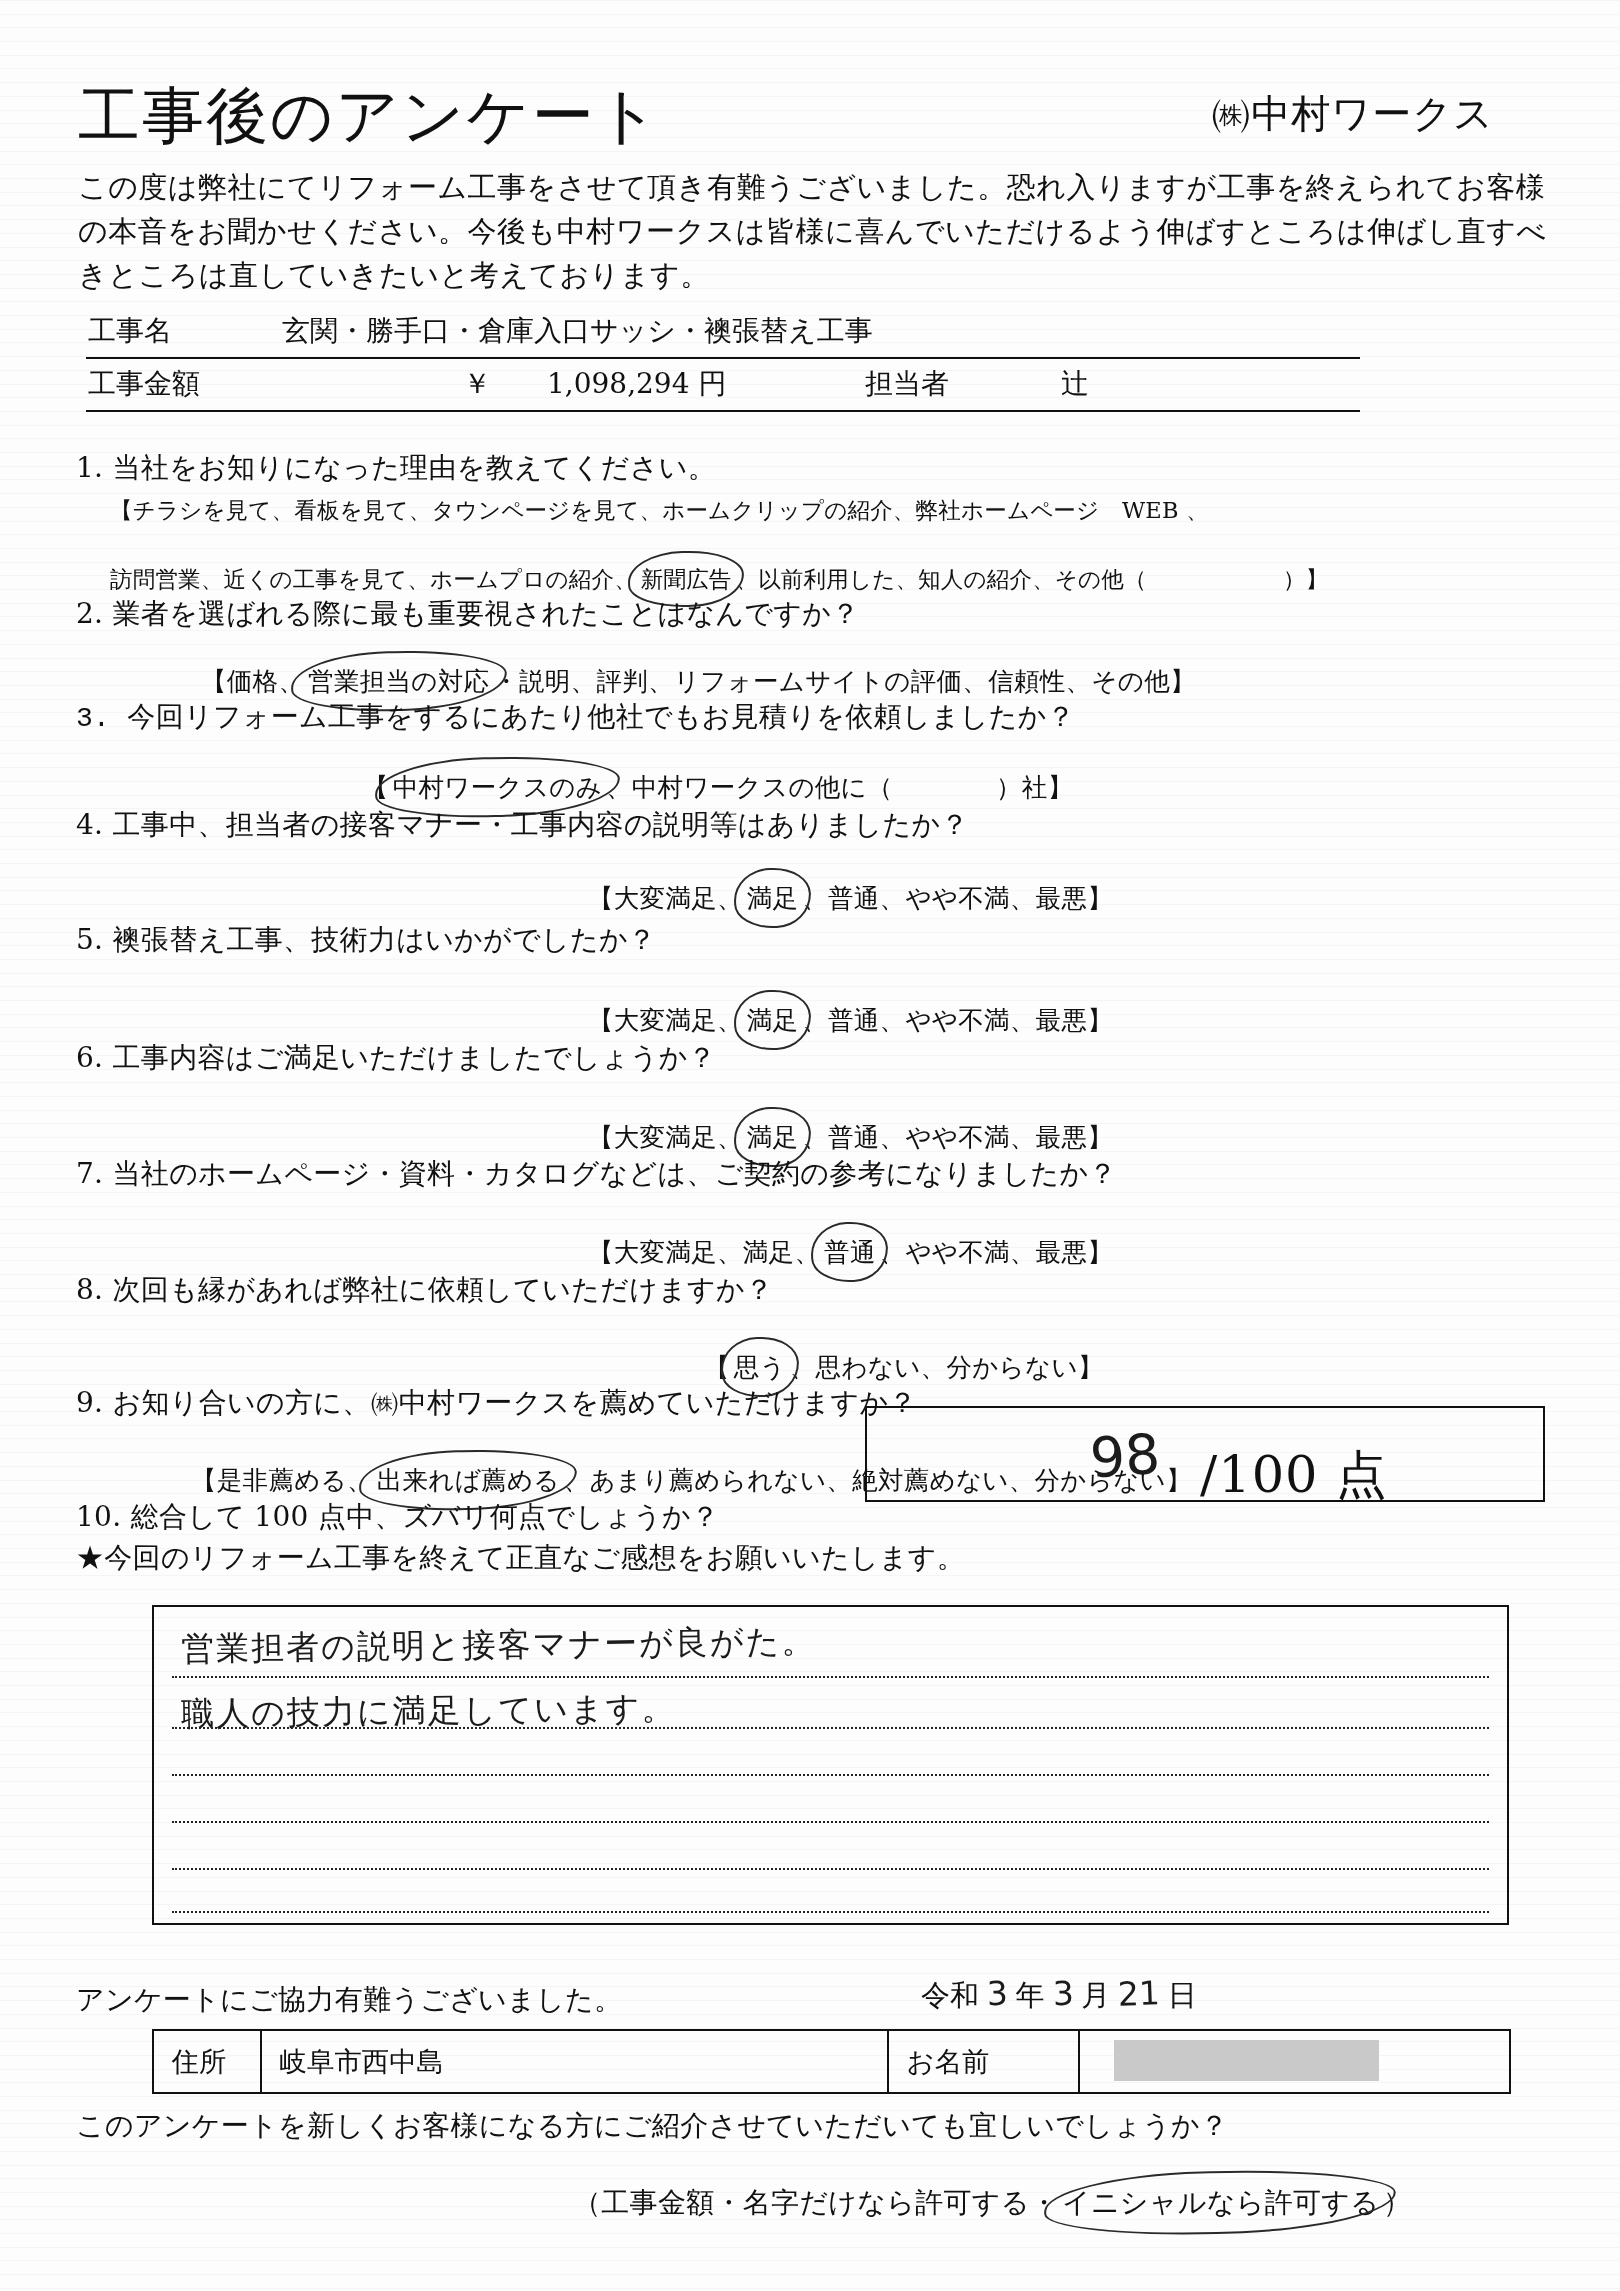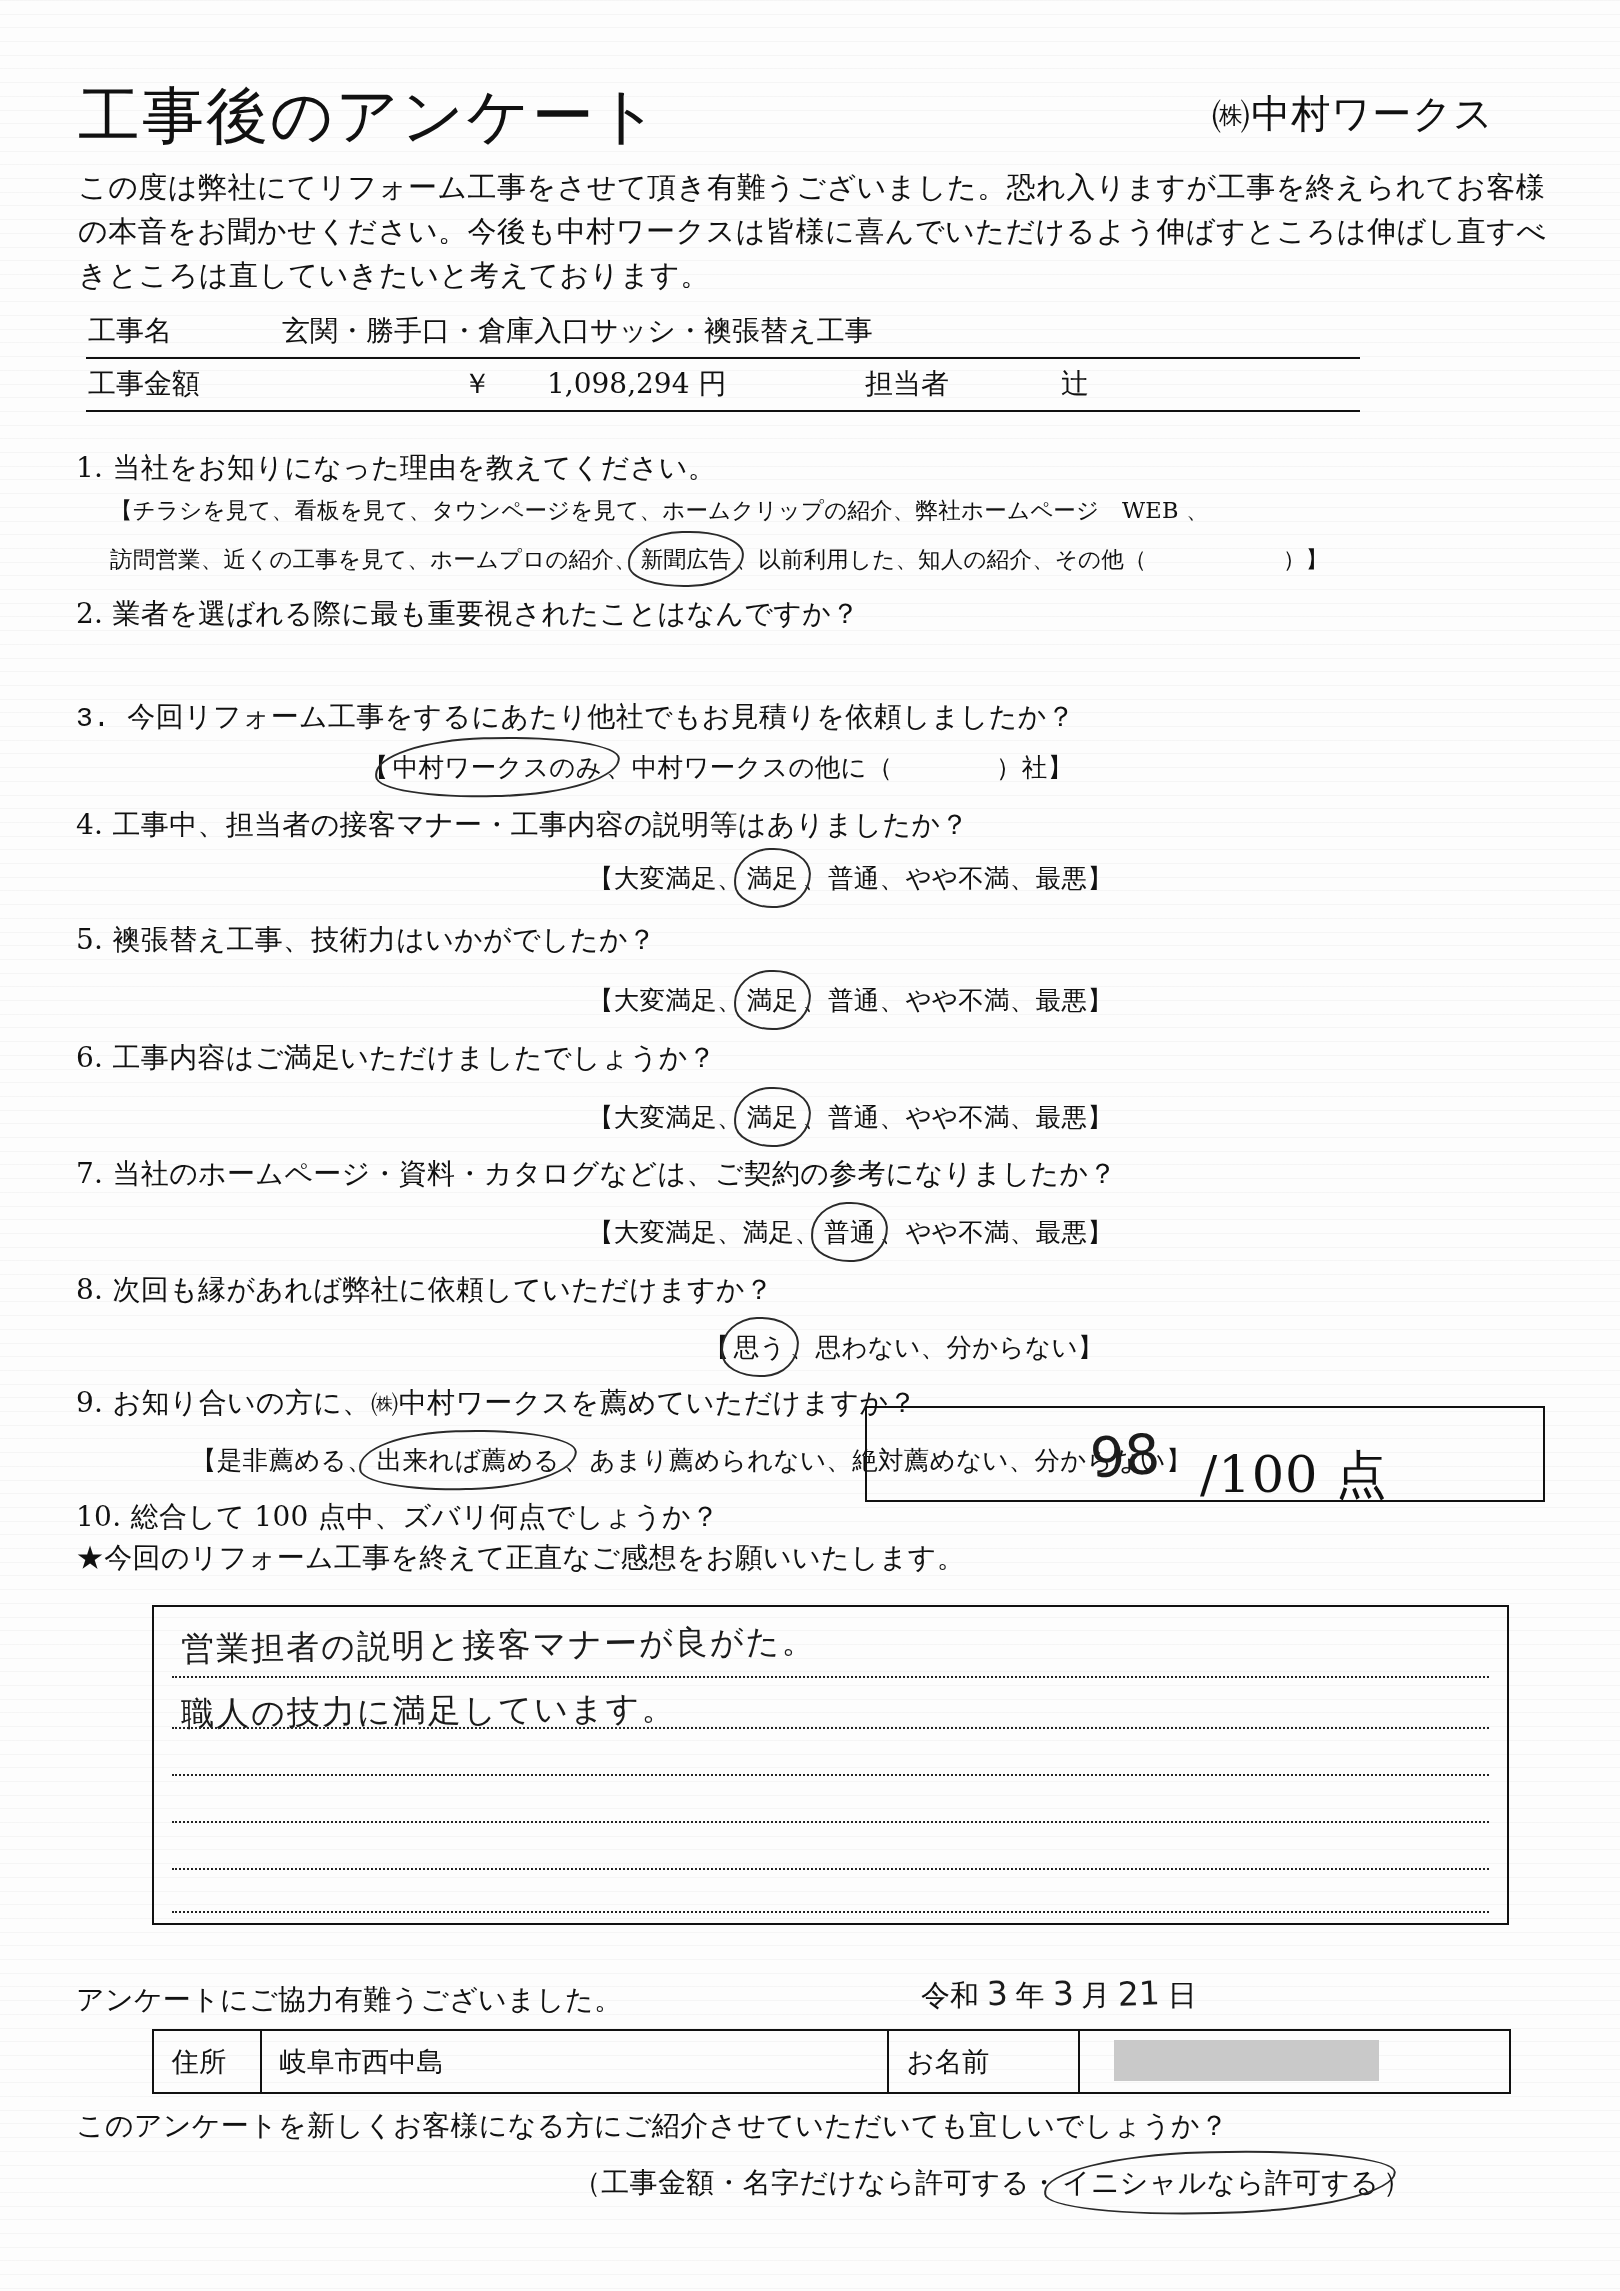--- a/index.html
+++ b/index.html
@@ -62,21 +62,21 @@
   #staff-lbl{left:779px;}
   #staff-val{left:975px;}
 
   
   .q{position:absolute;font-family:"DejaVu Serif",serif;color:#111;}
   .q-title{font-size:28px;letter-spacing:0.3px;white-space:nowrap;}
   .q-opts{font-size:25.5px;letter-spacing:0.3px;white-space:nowrap;}
   .q-opts-sm{font-size:22.5px;letter-spacing:0.2px;white-space:nowrap;}
 
   
-  .circled{position:relative;display:inline-block;padding:0 3.9px;}
+  .circled{position:relative;display:inline-block;padding:0 3.9px;margin-top:20px;}
   .circled::after{
     content:"";position:absolute;
     left:-8.8px;right:-8.8px;top:-12.7px;bottom:-12.7px;
     border:2.5px solid #2a2a2a;
     border-radius:49% 51% 47% 53% / 55% 45% 58% 42%;
     transform:rotate(-1.6deg);
     pointer-events:none;
   }
   .circled.wide::after{left:-13.7px;right:-13.7px;border-radius:46% 54% 50% 50% / 58% 42% 60% 40%;}
 
@@ -199,20 +199,23 @@
     </div>
   </div>
   <div class="q q-opts-sm" style="left:110px;top:495px;">【チラシを見て、看板を見て、タウンページを見て、ホームクリップの紹介、弊社ホームページ　WEB 、</div>
   <div class="q q-opts-sm" style="left:110px;top:544px;">
     <span>訪問営業、近くの工事を見て、ホームプロの紹介、</span><span class="circled">新聞広告</span><span>、以前利用した、知人の紹介、その他（　　　　　　）】</span>
   </div>
 
   <div class="q q-title" style="left:76px;top:595px;">
     <span>2.</span>
     <span>業者を選ばれる際に最も重要視されたことはなんですか？</span>
+  </div>
+  <div class="q q-opts" style="left:201px;top:644px;">
+    <span>【価格、</span><span class="circled wide">営業担当の対応</span><span>・説明、評判、リフォームサイトの評価、信頼性、その他】</span>
   </div>
 
   <div class="q q-title" style="left:76px;top:698px;font-family:Liberation Mono, monospace;">
     <span>3.</span>
     <span>今回リフォーム工事をするにあたり他社でもお見積りを依頼しましたか？</span>
   </div>
   <div class="q q-opts" style="left:363px;top:750px;">
     <span>【</span><span class="circled wide">中村ワークスのみ</span><span>、中村ワークスの他に（　　　　）社】</span>
   </div>
 

